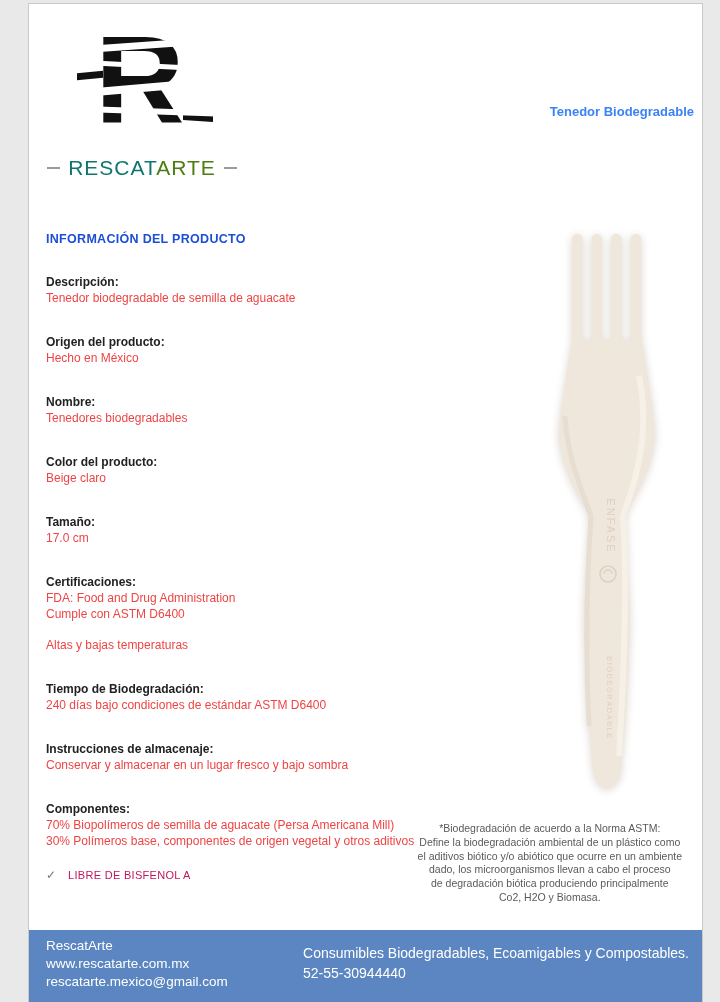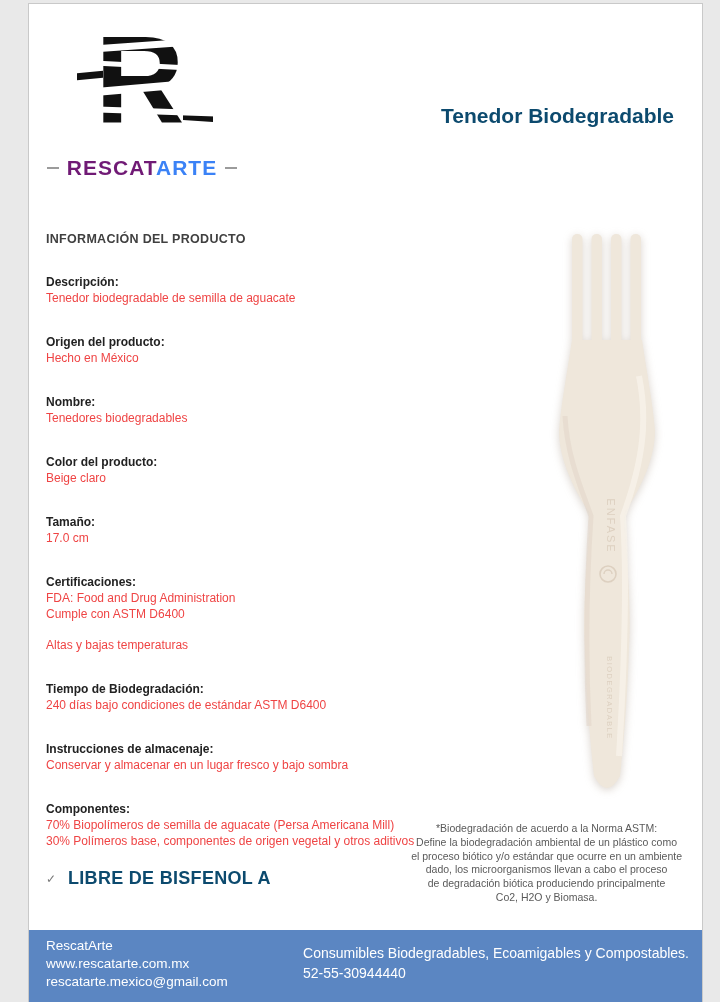--- a/index.html
+++ b/index.html
@@ -33,41 +33,41 @@
   .monogram .s5{top:100px;height:5px;transform:skewY(-3deg);}
   .monogram .frag{position:absolute;background:#111;height:7px;}
   .monogram .f1{left:10px;top:46px;width:26px;transform:skewY(-6deg);}
   .monogram .f2{right:4px;top:88px;width:30px;transform:skewY(4deg);}
   .wordmark{
     display:flex;align-items:center;justify-content:center;
     margin-top:12px;gap:8px;
   }
   .wordmark .rule{height:2px;background:#9b9b9b;width:26px;}
   .wordmark .txt{font-size:21px;letter-spacing:1px;white-space:nowrap;}
-  .wordmark .light{color:#701a75;font-weight:700;}
-  .wordmark .bold{color:#3b82f6;font-weight:700;}
+  .wordmark .light{color:#0f766e;font-weight:400;}
+  .wordmark .bold{color:#4d7c0f;font-weight:400;}
 
   
   .doc-title{
-    position:absolute;right:28px;top:100px;
-    font-size:21px;font-weight:600;color:#0c4a6e;
+    position:absolute;right:8px;top:100px;
+    font-size:13px;font-weight:600;color:#3b82f6;
   }
 
   
   .info{position:absolute;left:17px;top:228px;width:420px;}
   .info-heading{
-    font-size:12.5px;font-weight:700;color:#404040;
+    font-size:12.5px;font-weight:700;color:#1d4ed8;
     letter-spacing:.3px;margin-bottom:8px;
   }
   .field{margin-bottom:15px;}
   .field .label{font-size:12px;font-weight:700;color:#222;line-height:15px;margin-top:29px;}
   .field .value{font-size:12px;color:#ef4444;line-height:16px;}
   .badge{display:flex;align-items:center;margin-top:19px;}
   .badge .check{color:#7a7a7a;font-size:12px;width:22px;}
-  .badge .btxt{font-size:18px;font-weight:700;color:#0c4a6e;letter-spacing:.3px;}
+  .badge .btxt{font-size:11px;font-weight:400;color:#be185d;letter-spacing:.3px;}
 
   
   .fork-wrap{position:absolute;left:492px;top:222px;width:162px;height:578px;}
   .fork-wrap svg{filter:drop-shadow(0 2px 4px rgba(150,130,110,.35));}
 
   
   .footnote{
     position:absolute;right:20px;top:818px;
     text-align:center;font-size:10.5px;color:#5a5a5a;line-height:13.8px;
   }
@@ -190,21 +190,21 @@
       <text x="86" y="300" font-size="11" letter-spacing="2" fill="#ddd0c0" text-anchor="middle" transform="rotate(90 86 300)" font-family="Liberation Sans, sans-serif">ENFASE</text>
       <circle cx="87" cy="348" r="8" fill="none" stroke="#ddd0c0" stroke-width="1.6"></circle>
       <path d="M 83 348 a 4 4 0 0 1 8 0" fill="none" stroke="#ddd0c0" stroke-width="1.4"></path>
       <text x="86" y="472" font-size="7.5" letter-spacing="1.5" fill="#ddd0c0" text-anchor="middle" transform="rotate(90 86 472)" font-family="Liberation Sans, sans-serif">BIODEGRADABLE</text>
     </svg>
   </div>
 
   <div class="footnote">
     <div>*Biodegradación de acuerdo a la Norma ASTM:</div>
     <div>Define la biodegradación ambiental de un plástico como</div>
-    <div>el proceso biótico y/o estándar que ocurre en un ambiente</div>
+    <div>el aditivos biótico y/o abiótico que ocurre en un ambiente</div>
     <div>dado, los microorganismos llevan a cabo el proceso</div>
     <div>de degradación biótica produciendo principalmente</div>
     <div>Co2, H2O y Biomasa.</div>
   </div>
 
   <div class="footer">
     <div class="left">
       <div>RescatArte</div>
       <div>www.rescatarte.com.mx</div>
       <div>rescatarte.mexico@gmail.com</div>

